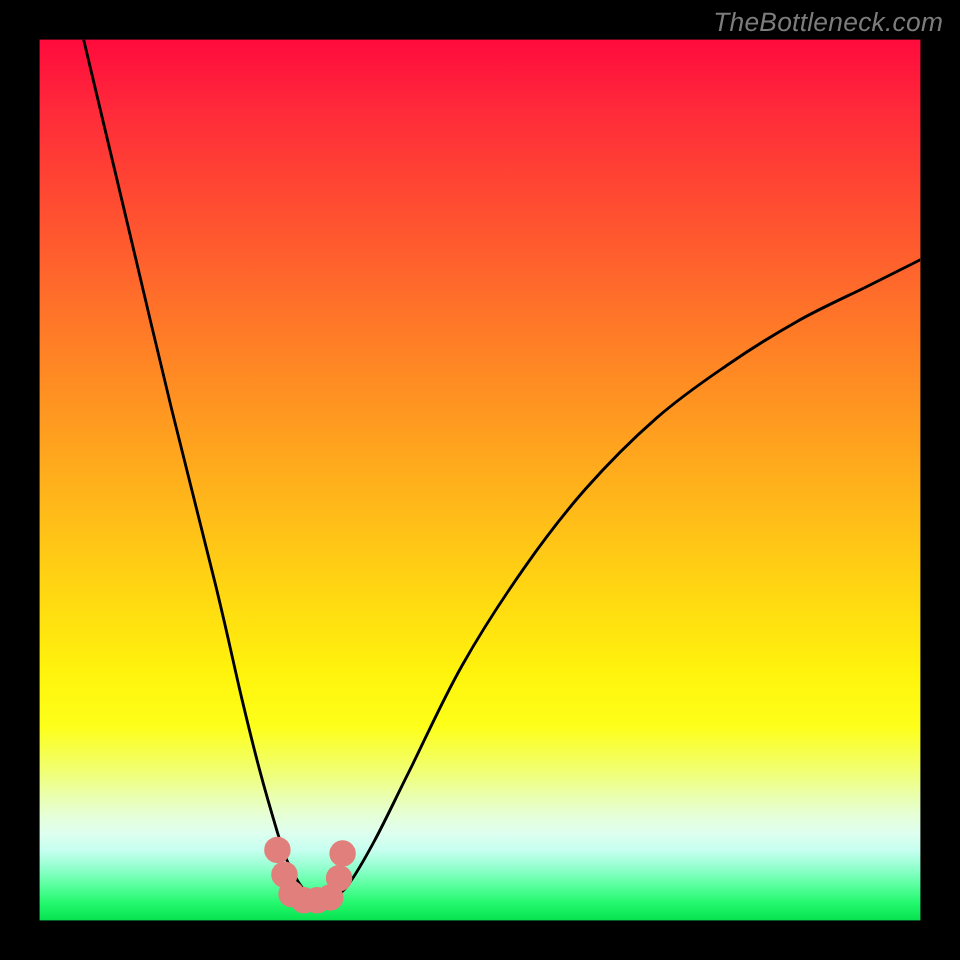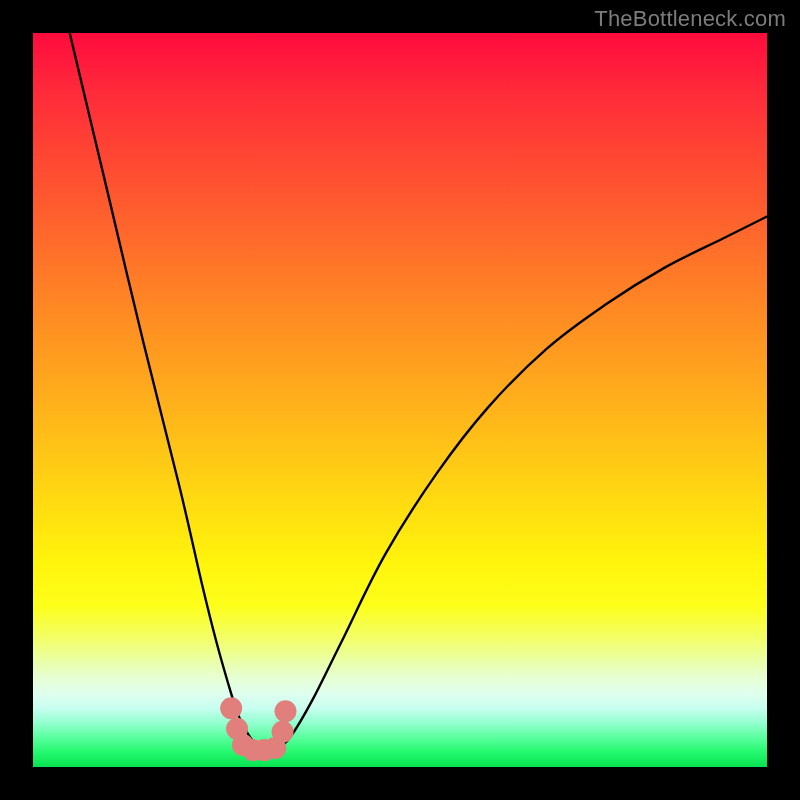--- a/index.html
+++ b/index.html
@@ -8,20 +8,21 @@
     width: 800px;
     height: 800px;
     background: #000;
     overflow: hidden;
   }
   .outer {
     position: relative;
     width: 800px;
     height: 800px;
     background: #000;
+    font-style: italic;
   }
   .plot {
     position: absolute;
     left: 33px;
     top: 33px;
     width: 734px;
     height: 734px;
     background: linear-gradient(to bottom,
       #ff0b3d 0%,
       #ff2a3a 8%,

